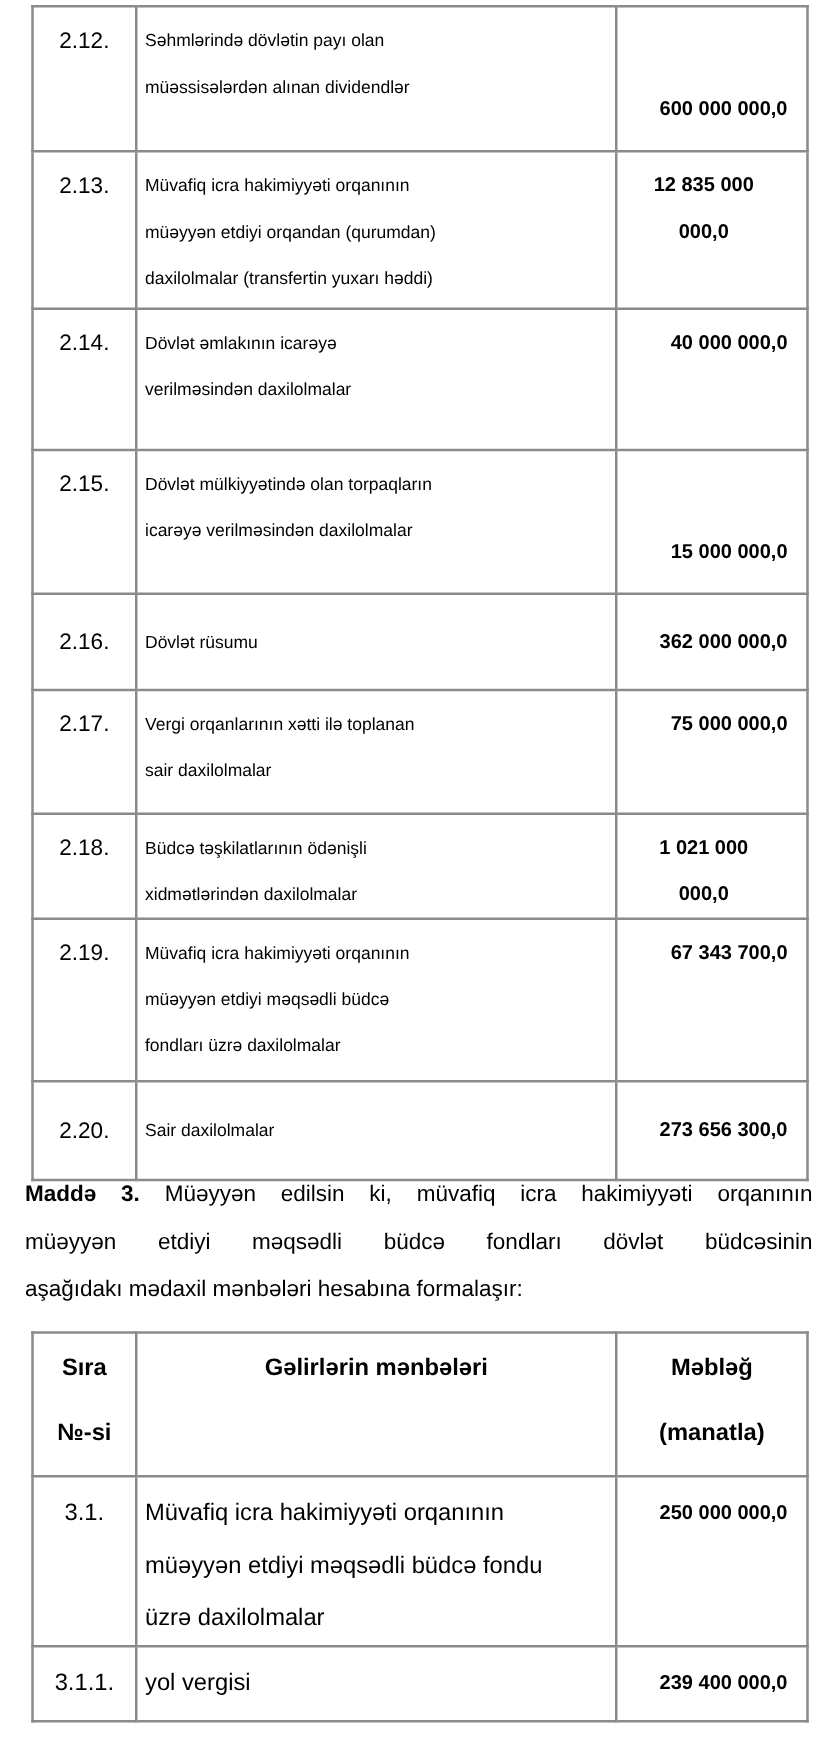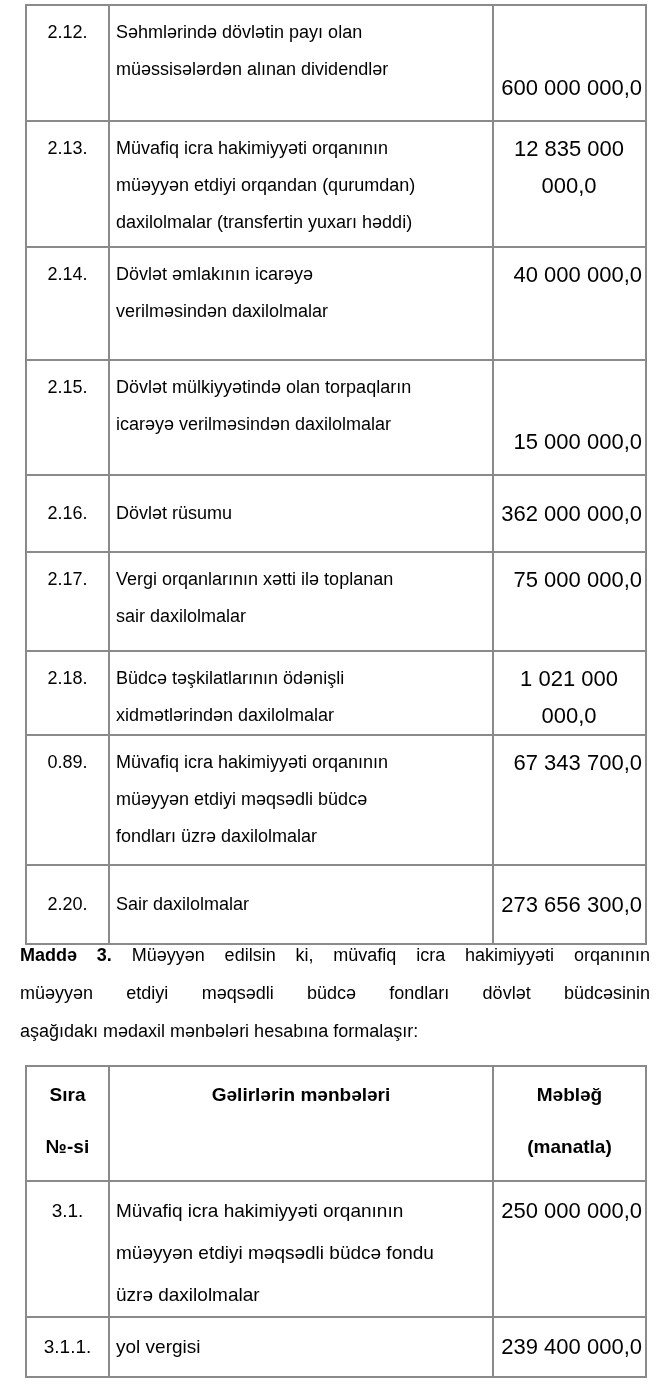--- a/index.html
+++ b/index.html
@@ -38,28 +38,29 @@
   .h93{height:67px;}   .h130{height:130px;}.h79{height:79px;}
   
   .h115b{height:115px;margin-left:28px;} .h133{height:133px;} .h60{height:60px;}
 
   td.num{
     font-size:18px;line-height:37px;
     text-align:center;vertical-align:top;
     padding:8px 2px 0 2px;
   }
   td.src{
-    font-size:18px;line-height:37px;
+    font-size:14px;line-height:37px;
     text-align:left;vertical-align:top;
     padding:8px 4px 0 6px;
   }
   td.amt{
-    font-size:22px;line-height:37px;
+    font-size:16px;line-height:37px;
     text-align:right;vertical-align:top;
-    padding:8px 3px 0 2px;
+    padding:8px 15px 0 2px;
+    font-weight:bold;
   }
   td.center{text-align:center;}
   td.bottom{vertical-align:bottom;padding-top:0;padding-bottom:14px;}
   tr.mid td{vertical-align:middle;padding-top:0;padding-bottom:0;}
 
   .t2 td.num,.t2 td.src{font-size:19px;line-height:42px;border-radius:11px;}
   .t2 td.amt{line-height:42px;}
   .t2 td.head{
     font-weight:bold;font-size:19px;line-height:52px;
     text-align:center;vertical-align:top;
@@ -124,21 +125,21 @@
         <td class="amt">75 000 000,0</td>
       </tr>
       <tr class="h93">
         <td class="num">2.18.</td>
         <td class="src">Büdcə təşkilatlarının ödənişli
 xidmətlərindən daxilolmalar</td>
         <td class="amt center">1 021 000
 000,0</td>
       </tr>
       <tr class="h130">
-        <td class="num">0.89.</td>
+        <td class="num">2.19.</td>
         <td class="src">Müvafiq icra hakimiyyəti orqanının
 müəyyən etdiyi məqsədli büdcə
 fondları üzrə daxilolmalar</td>
         <td class="amt">67 343 700,0</td>
       </tr>
       <tr class="h79 mid">
         <td class="num">2.20.</td>
         <td class="src">Sair daxilolmalar</td>
         <td class="amt">273 656 300,0</td>
       </tr>

